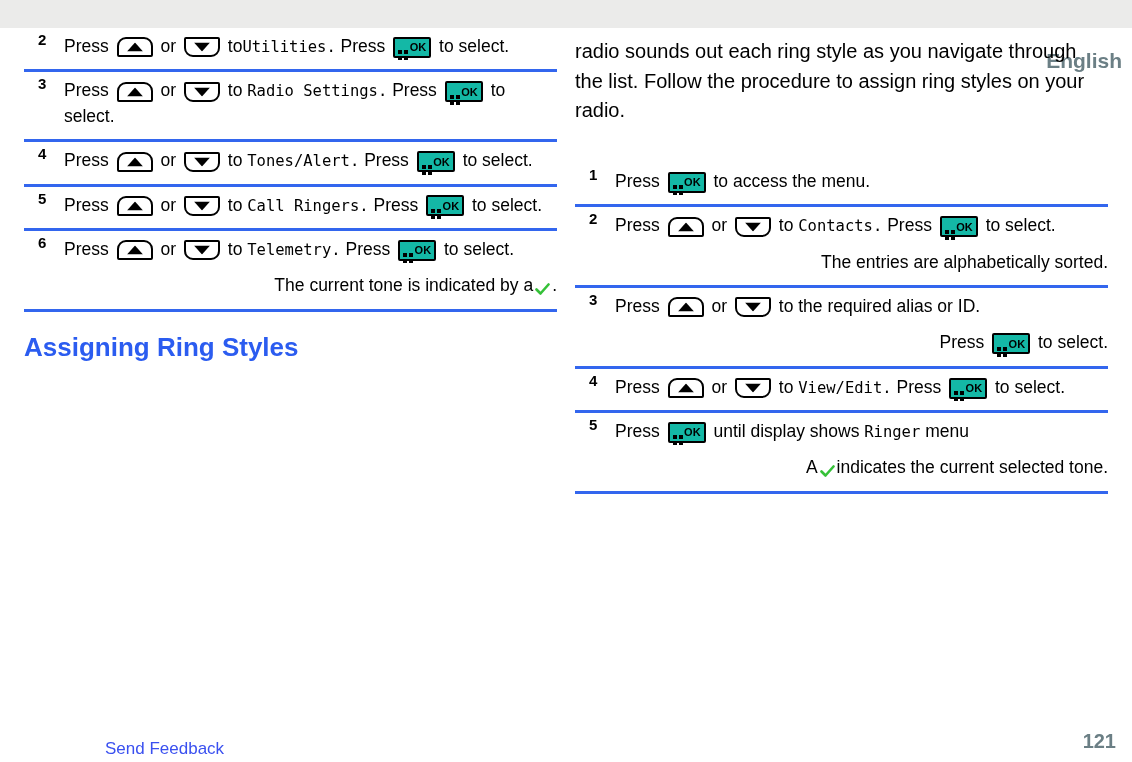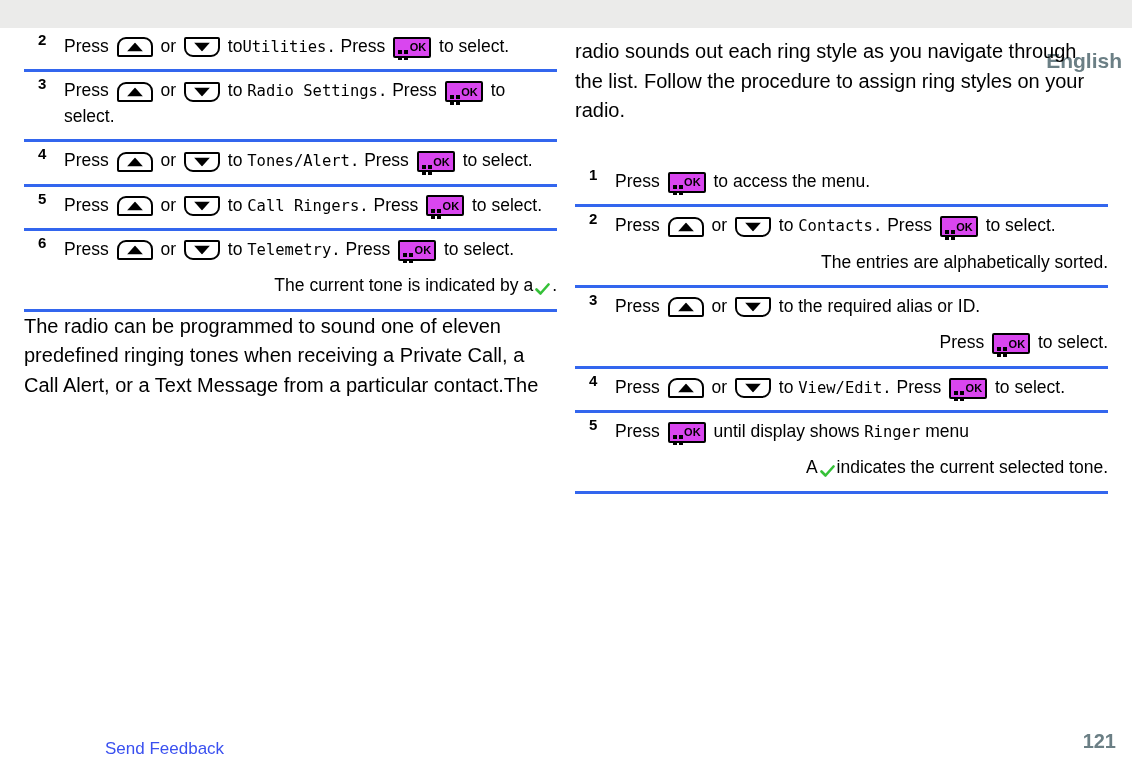--- a/index.html
+++ b/index.html
@@ -125,21 +125,21 @@
     left: 50%;
     top: 50%;
     transform: translate(-50%, -50%);
   }
   .icon-ok {
     width: 38px;
     height: 21px;
     border: 2px solid #000;
     box-sizing: border-box;
     border-radius: 2px;
-    background: #d946ef;
+    background: #14b8a6;
   }
   .icon-ok .ok-grid {
     position: absolute;
     left: 3px;
     top: 50%;
     transform: translateY(-50%);
     width: 10px;
     height: 10px;
   }
   .icon-ok .ok-text {
@@ -314,22 +314,22 @@
         <span>to select.</span>
       </div>
       <div class="step-note">
         <span>The current tone is indicated by a</span><span class="icon icon-check"><svg width="15" height="15" viewBox="0 0 15 15">
               <polyline points="1.5,7.5 5.5,11.5 13.5,2.5" fill="none" stroke="#35c138" stroke-width="2.6" stroke-linecap="round" stroke-linejoin="round"></polyline>
             </svg></span><span>.</span>
       </div>
     </div>
     <div class="divider"></div>
 
-
-    <div class="para">The radio can be programmed to sound one of eleven predefined ringing tones when receiving a Private Call, a Call Alert, or a Text Message from a particular contact.The</div>
+    <div class="heading">Assigning Ring Styles</div>
+
   </div>
 
   <div class="col col-right">
 
     <div class="para" style="margin-top:9px;">radio sounds out each ring style as you navigate through the list. Follow the procedure to assign ring styles on your radio.</div>
 
     <div class="step" style="margin-top:37px;">
       <span class="step-num">1</span>
       <div class="step-body">
         <span>Press</span>

